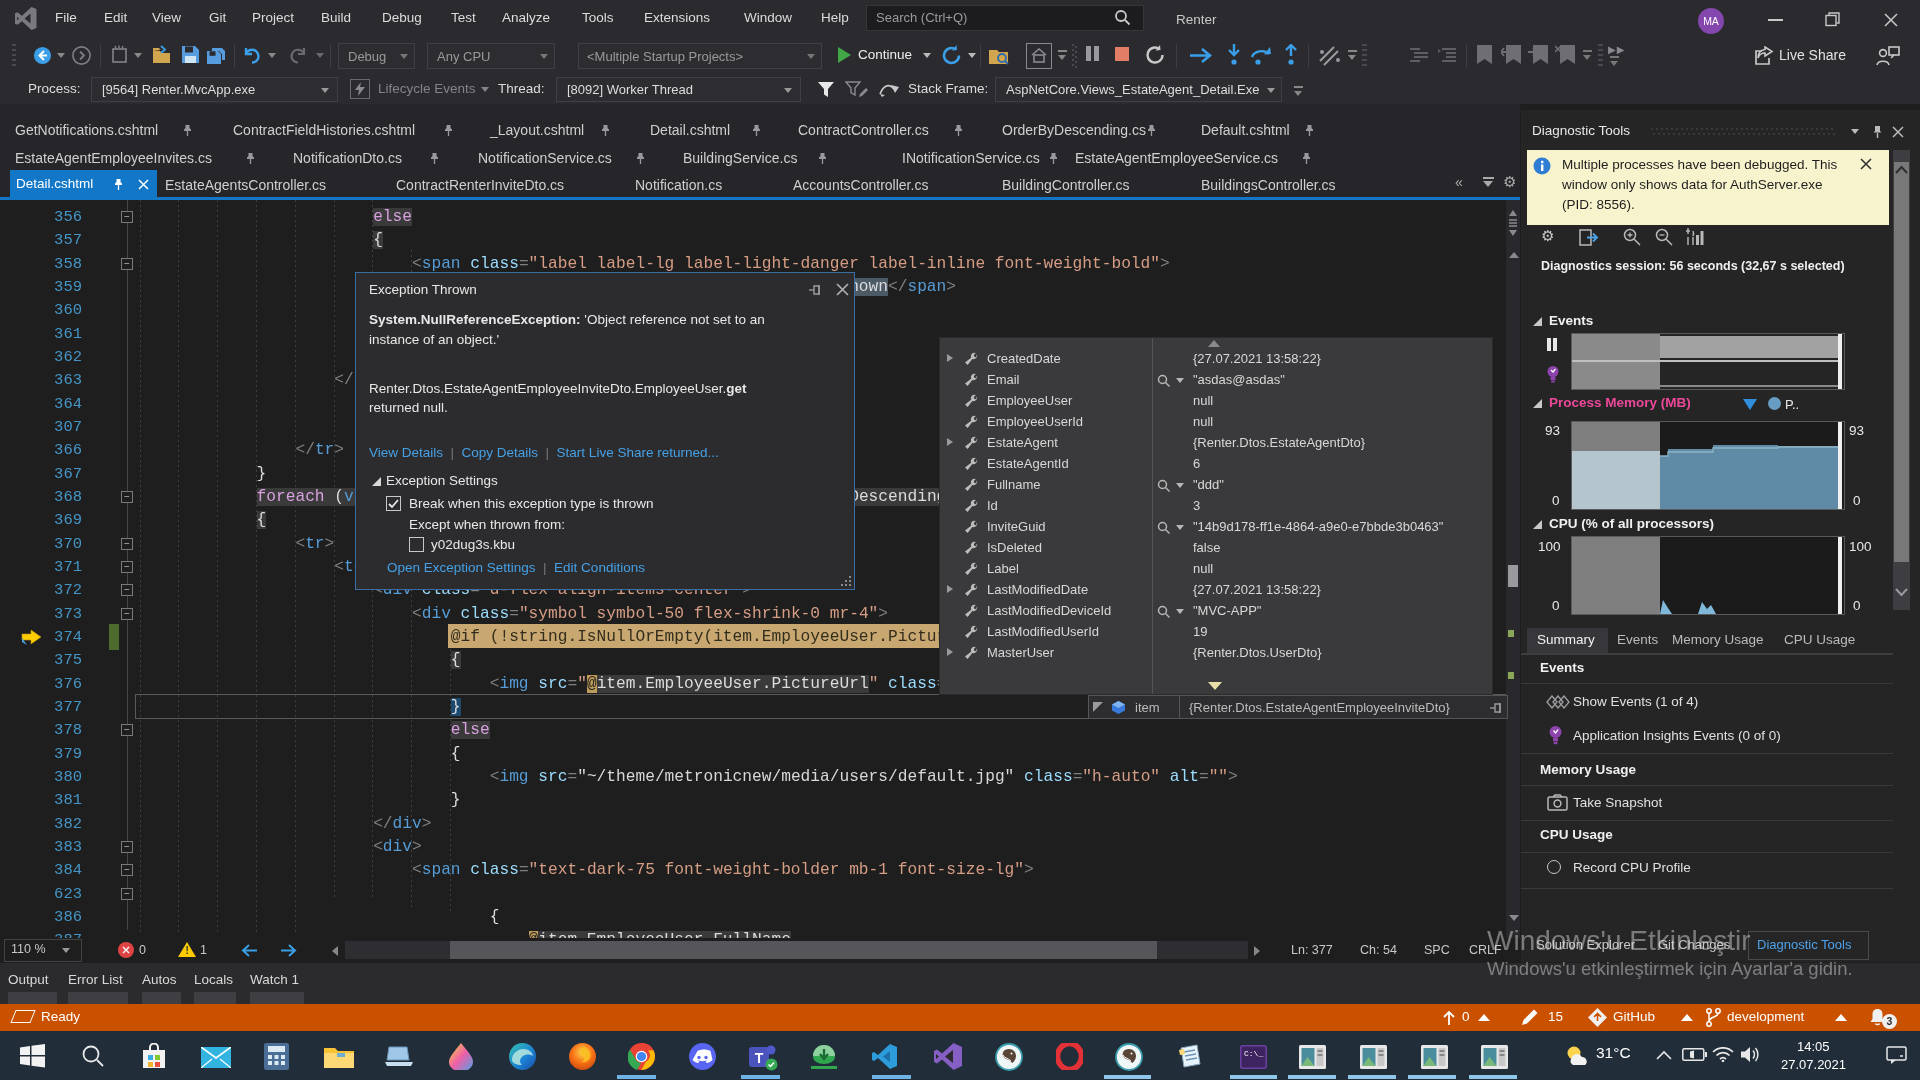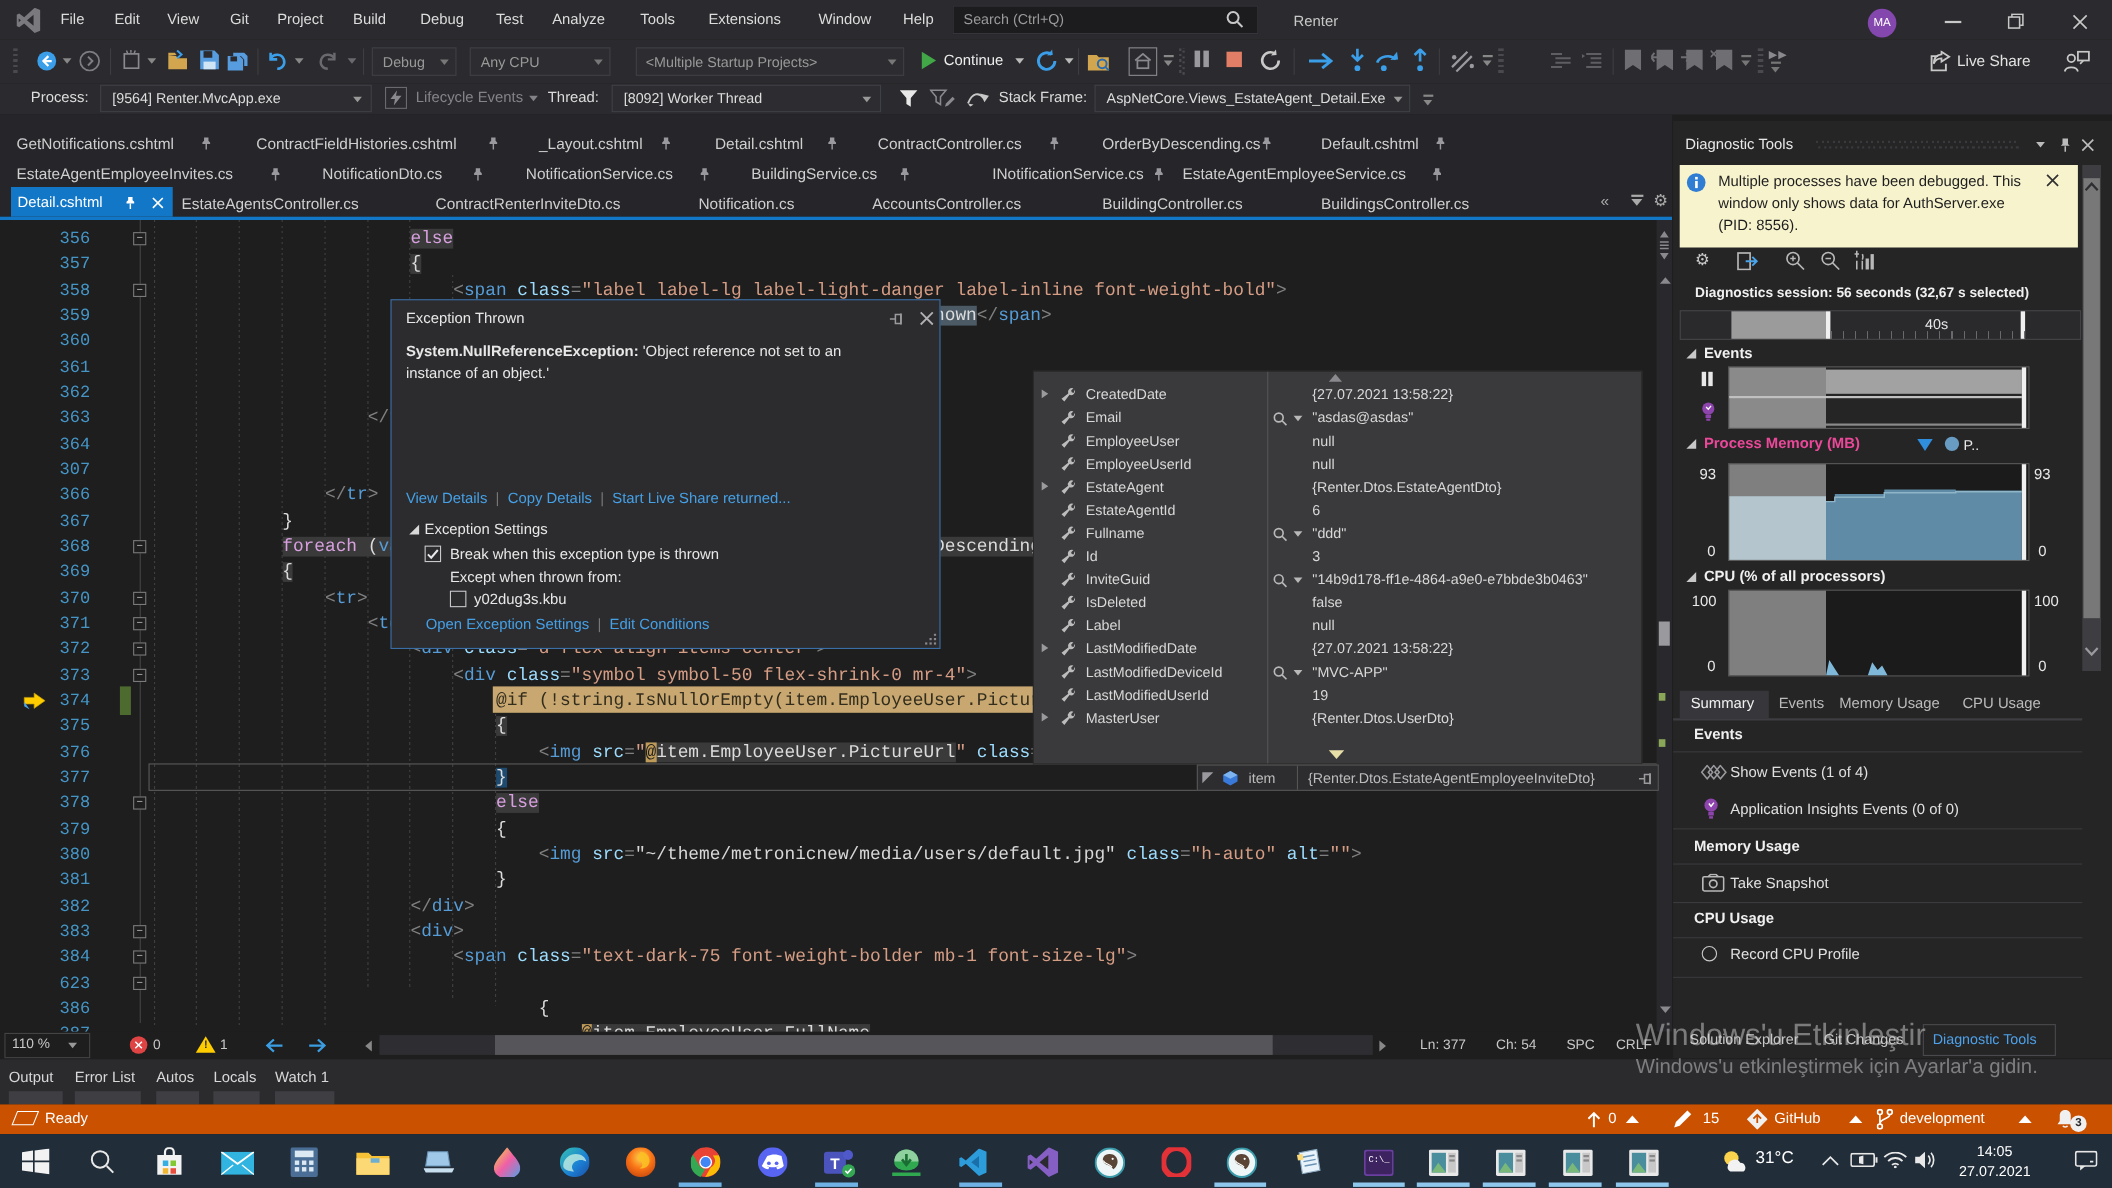--- a/index.html
+++ b/index.html
@@ -450,20 +450,21 @@
 <span class="ab" style="left:13px;top:9px;font-size:13.5px">Exception Thrown</span>
 <svg class="ab" style="left:452px;top:11px" width="15" height="12" viewBox="0 0 15 12">
           <path d="M1 6h5" stroke="#9a9a9e" stroke-width="1.4"></path>
           <path d="M6 2h5v8H6z" fill="none" stroke="#9a9a9e" stroke-width="1.4"></path>
           <path d="M11 1v10" stroke="#9a9a9e" stroke-width="1.6"></path>
         </svg>
 <svg class="ab" style="left:480px;top:10px" width="13" height="13" viewBox="0 0 13 13">
           <path d="M1 1l11 11M12 1L1 12" stroke="#b0b0b4" stroke-width="1.7"></path>
         </svg>
 <div class="ab" style="left:13px;top:37px;width:470px;line-height:20px"><b>System.NullReferenceException:</b> 'Object reference not set to an<br>instance of an object.'</div>
+<div class="ab" style="left:13px;top:106px;width:470px;line-height:19px">Renter.Dtos.EstateAgentEmployeeInviteDto.EmployeeUser.<b>get</b><br>returned null.</div>
 <div class="ab" style="left:13px;top:172px"><span class="link">View Details</span><span style="color:#777">&nbsp; | &nbsp;</span><span class="link">Copy Details</span><span style="color:#777">&nbsp; | &nbsp;</span><span class="link">Start Live Share returned...</span></div>
 <div class="ab" style="left:16px;top:204px;width:0;height:0;border-left:9px solid transparent;border-bottom:9px solid #d8d8d8"></div>
 <span class="ab" style="left:30px;top:200px">Exception Settings</span>
 <div class="ab" style="left:30px;top:223px;width:15px;height:15px;border:1px solid #c8c8cc"><svg width="13" height="13" viewBox="0 0 13 13">
             <path d="M2 7l3 3 6-7" stroke="#e8e8e8" stroke-width="1.8" fill="none"></path>
           </svg></div>
 <span class="ab" style="left:53px;top:223px">Break when this exception type is thrown</span>
 <span class="ab" style="left:53px;top:244px">Except when thrown from:</span>
 <div class="ab" style="left:53px;top:264px;width:15px;height:15px;border:1px solid #c8c8cc"></div>
 <span class="ab" style="left:75px;top:264px">y02dug3s.kbu</span>
@@ -670,27 +671,20 @@
         <circle cx="7" cy="7" r="5.5" fill="none" stroke="#b8b8b8" stroke-width="1.5"></circle>
         <path d="M11 11l6 6" stroke="#b8b8b8" stroke-width="1.5"></path>
         <path d="M4.5 7h5" stroke="#b8b8b8" stroke-width="1.3"></path>
       </svg>
 <svg class="ab" style="left:164px;top:117px" width="19" height="19" viewBox="0 0 19 19">
         <path d="M3 1v6M1 4h4M3 10v8M8 18v-8M8 4a6 6 0 0 1 0 5" fill="none" stroke="#b8b8b8" stroke-width="1.4"></path>
         <rect x="11" y="8" width="3" height="10" fill="#b8b8b8"></rect>
         <rect x="15.5" y="4" width="3" height="14" fill="#b8b8b8"></rect>
       </svg>
 <span class="ab" style="left:20px;top:149px;color:#f0f0f0;font-size:12.5px;font-weight:bold">Diagnostics session: 56 seconds (32,67 s selected)</span>
-<div class="ab" style="left:6px;top:172px;width:365px;height:27px;background:#2a2a2d;border:1px solid #454549">
-<div class="ab" style="left:46px;top:0;width:86px;height:25px;background:#9b9b9b"></div>
-<div class="ab" style="left:132px;top:0;width:4px;height:25px;background:#f0f0f0"></div>
-<div class="ab" style="left:309px;top:0;width:4px;height:25px;background:#f0f0f0"></div>
-<span class="ab" style="left:222px;top:4px;color:#e8e8e8;font-size:13px">40s</span>
-<div class="ab" style="left:136px;top:18px;width:180px;height:7px;background-image:repeating-linear-gradient(90deg,#6a6a6e 0 1px,transparent 1px 11px)"></div>
-</div>
 <div class="ab" style="left:12px;top:207px;width:0;height:0;border-left:9px solid transparent;border-bottom:9px solid #c8c8c8"></div>
 <span class="ab" style="left:28px;top:203px;color:#f0f0f0;font-size:13.5px;font-weight:bold">Events</span>
 <div class="ab" style="left:50px;top:223px;width:274px;height:57px;background:#252526;border:1px solid #5a5a5a">
 <div class="ab" style="left:0;top:0;width:88px;height:55px;background:#8a8a8a"></div>
 <div class="ab" style="left:88px;top:2px;width:178px;height:22px;background:#a2a2a2"></div>
 <div class="ab" style="left:0;top:26px;width:266px;height:2px;background:#c0c0c0"></div>
 <div class="ab" style="left:88px;top:51px;width:178px;height:2px;background:#8a8a8a"></div>
 <div class="ab" style="left:266px;top:0;width:4px;height:55px;background:#f0f0f0"></div>
 </div>
 <div class="ab" style="left:26px;top:228px;width:4px;height:13px;background:#e8e8e8"></div>

